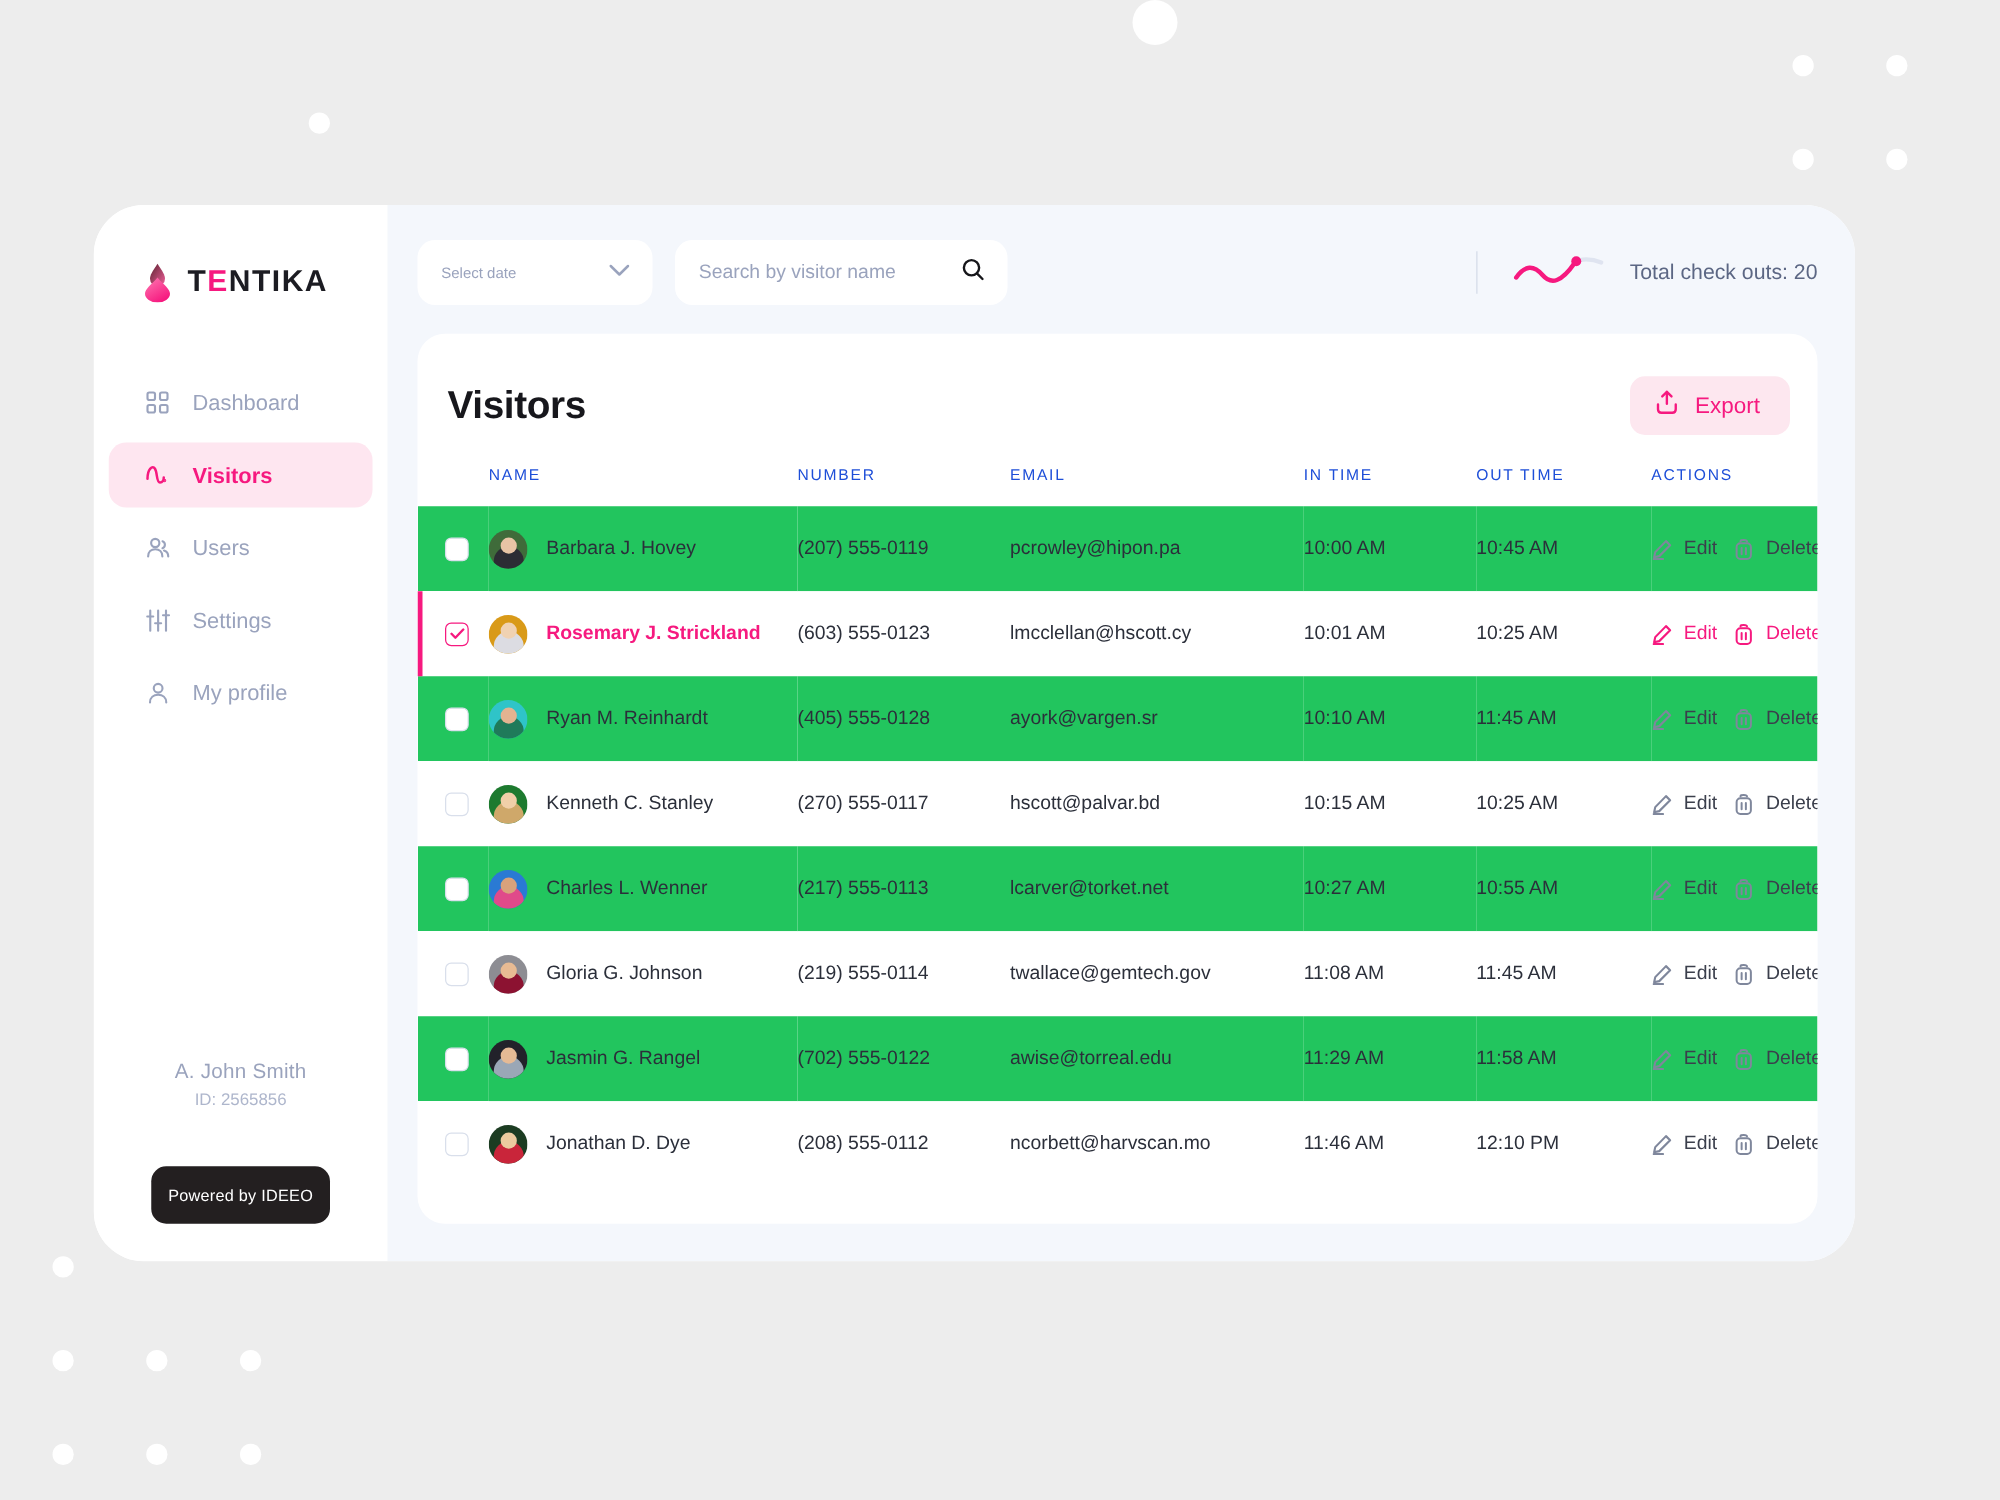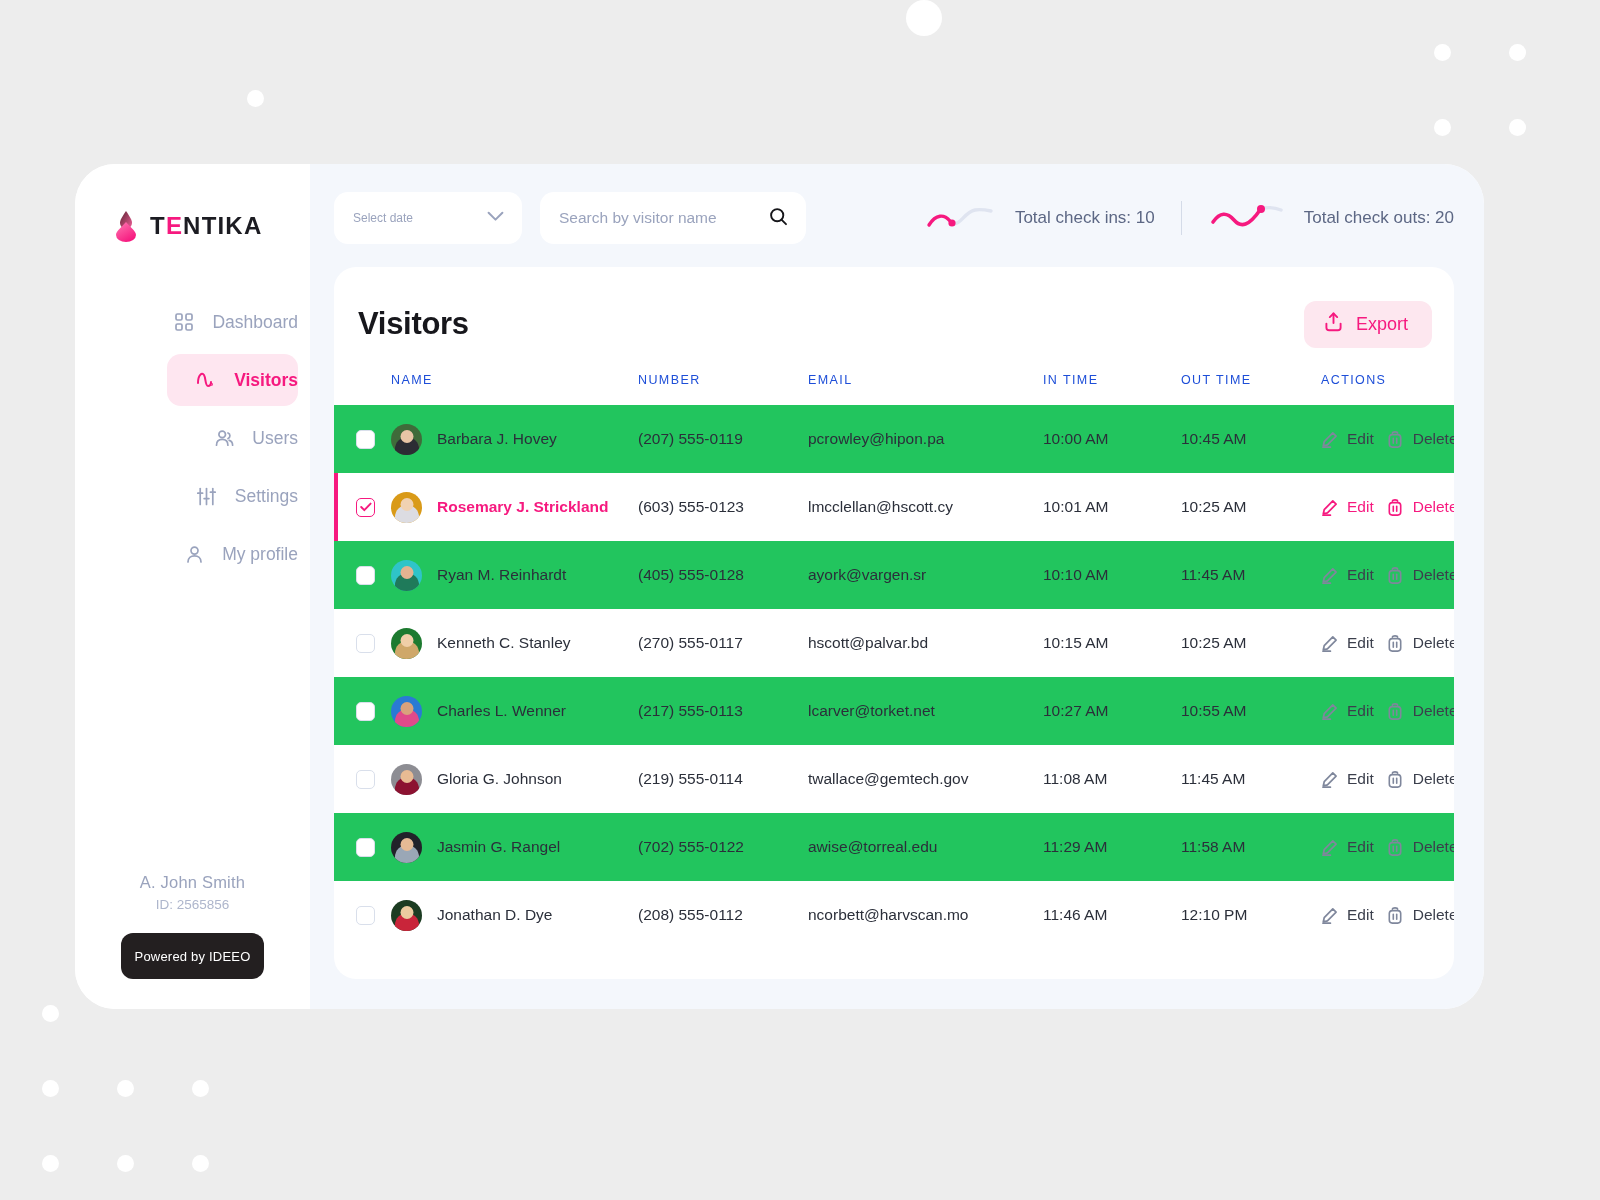--- a/index.html
+++ b/index.html
@@ -57,21 +57,21 @@
   .logo-mark { width: 26px; height: 32px; position: relative; }
   .logo-text {
     font-size: 24px;
     font-weight: bold;
     letter-spacing: 1.2px;
     color: #1c1c22;
     white-space: nowrap;
   }
   .logo-text .accent { color: #f6197f; }
 
-  .nav { margin-top: 50px; display: flex; flex-direction: column; gap: 6px; padding: 0 12px; align-items: flex-end; }
+  .nav { margin-top: 50px; display: flex; flex-direction: column; gap: 6px; padding: 0 12px; }
   .nav-item {
     display: flex;
     align-items: center;
     gap: 17px;
     height: 52px;
     padding-left: 28px;
     border-radius: 14px;
     color: #9aa3bd;
     font-size: 17.5px;
     cursor: pointer;
@@ -84,21 +84,21 @@
     font-weight: bold;
   }
 
   .sidebar-spacer { flex: 1 1 auto; }
 
   .sidebar-user { text-align: center; padding-bottom: 14px; }
   .user-name { font-size: 16.5px; color: #9aa3bd; letter-spacing: .2px; }
   .user-id { font-size: 13.5px; color: #aeb6cc; margin-top: 5px; }
 
   .powered {
-    margin: 7px auto 30px auto;
+    margin: 32px auto 30px auto;
     width: 143px;
     height: 46px;
     background: #231f20;
     color: #ffffff;
     font-size: 13px;
     border-radius: 12px;
     display: flex;
     align-items: center;
     justify-content: center;
     letter-spacing: .2px;
@@ -417,30 +417,20 @@
         <span>
           <svg width="19" height="19" viewBox="0 0 19 19" fill="none" stroke="#16161a" stroke-width="1.9" stroke-linecap="round">
             <circle cx="8.2" cy="8.2" r="6.1"></circle>
             <path d="M12.7 12.9 L17 17.2"></path>
           </svg>
         </span>
       </div>
 
       <div class="stats">
 
-        <div class="stat">
-          <span>
-            <svg width="74" height="34" viewBox="0 0 74 34" fill="none" stroke-linecap="round">
-              <path d="M6 26 C13 15 21 15 27 22" stroke="#f6197f" stroke-width="3.4"></path>
-              <path d="M31 25 C38 25 42 13 52 11 C58 10 63 11 68 12" stroke="#dfe4f0" stroke-width="3.4"></path>
-              <circle cx="29" cy="24" r="3.6" fill="#f6197f"></circle>
-            </svg>
-          </span>
-          <span class="stat-label">Total check ins: 10</span>
-        </div>
 
         <div class="stat-divider"></div>
 
         <div class="stat">
           <span>
             <svg width="78" height="34" viewBox="0 0 78 34" fill="none" stroke-linecap="round">
               <path d="M5 23 C12 13 19 13 26 21 C33 29 41 27 52 11" stroke="#f6197f" stroke-width="3.6"></path>
               <path d="M56 9 C62 8 68 9 73 11" stroke="#dfe4f0" stroke-width="3.4"></path>
               <circle cx="53" cy="10" r="4" fill="#f6197f"></circle>
             </svg>

